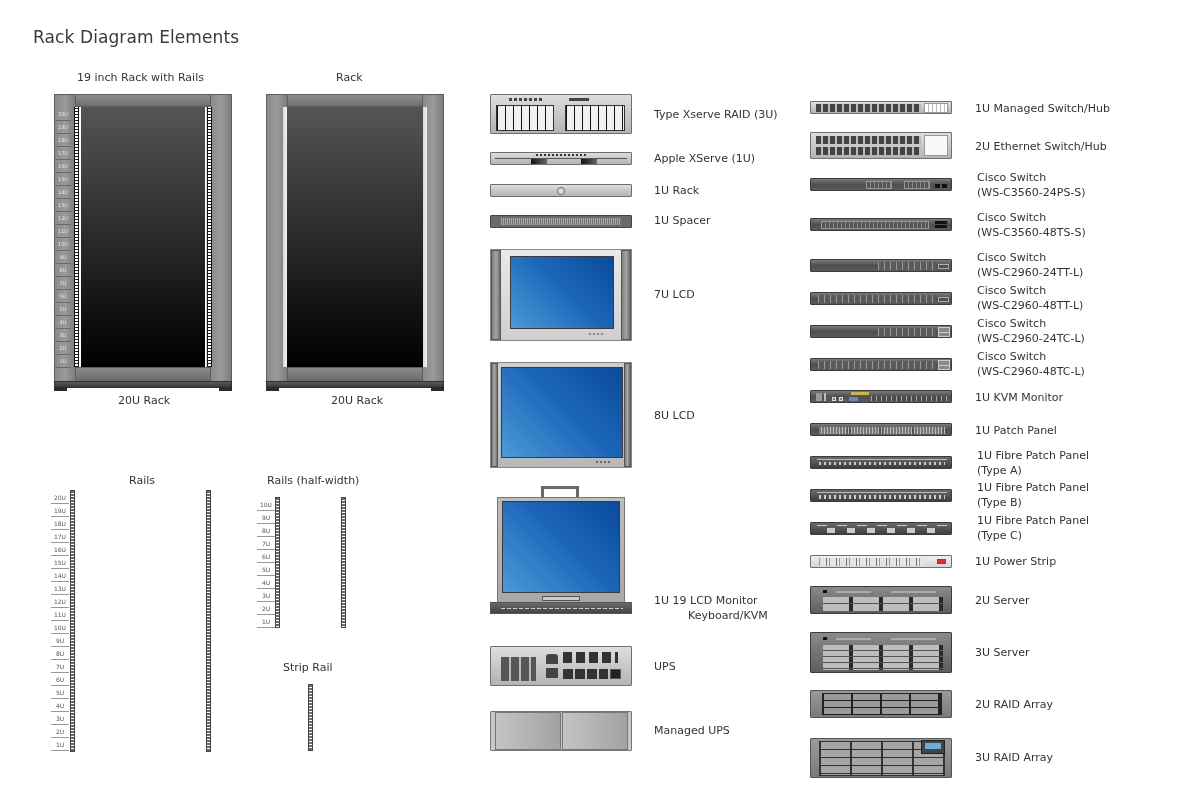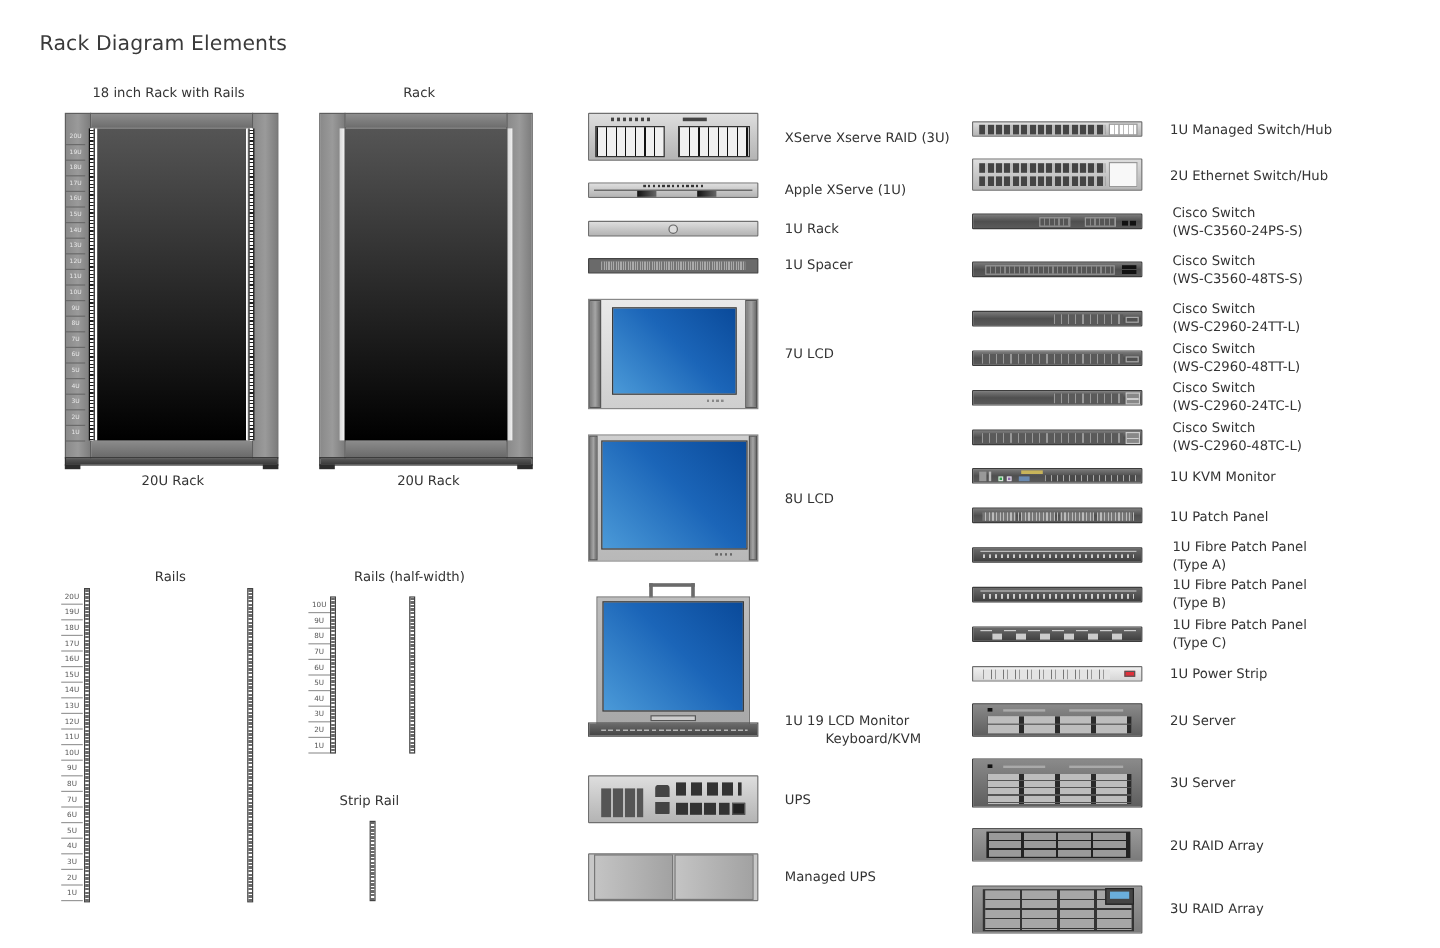--- a/index.html
+++ b/index.html
@@ -48,21 +48,21 @@
 
   .lcd-bezel { position: absolute; background: linear-gradient(#e9e9e9, #cfcfcf); border: 1px solid #888; }
   .screen { position: absolute; background: linear-gradient(225deg, #0a4a9a 0%, #1b65b8 45%, #4b9ad8 100%); border: 1px solid #3b3b3b; }
   .lcd-ear { position: absolute; top: 0; width: 10px; background: linear-gradient(90deg,#7e7e7e,#a5a5a5,#6e6e6e); border: 1px solid #555; }
 </style>
 </head>
 <body>
 
 <div class="abs title">Rack Diagram Elements</div>
 
-<div class="abs cap" style="left:77px;top:71px;">18 inch Rack with Rails</div>
+<div class="abs cap" style="left:77px;top:71px;">19 inch Rack with Rails</div>
 <div class="rack" style="left:54px;top:94px;">
   <div class="side l"></div>
     <div class="side r"></div>
   <div class="topbar"></div>
     <div class="botbar"></div>
   <div class="inner"></div>
   <div class="glow r"></div>
   <div class="rail l"></div>
   <div class="rail r"></div>
   <div class="base"></div>
@@ -127,21 +127,21 @@
     <div>6U</div>
     <div>5U</div>
     <div>4U</div>
     <div>3U</div>
     <div>2U</div>
     <div>1U</div>
   </div>
 <div class="railstrip" style="left:70px;top:490px;height:262px;"></div>
 <div class="railstrip" style="left:206px;top:490px;height:262px;"></div>
 
-<div class="abs cap" style="left:267px;top:474px;margin-left:28px;">Rails (half-width)</div>
+<div class="abs cap" style="left:267px;top:474px;">Rails (half-width)</div>
 <div class="ulist" style="left:257px;top:498px;" id="half-units">
     <div>10U</div>
     <div>9U</div>
     <div>8U</div>
     <div>7U</div>
     <div>6U</div>
     <div>5U</div>
     <div>4U</div>
     <div>3U</div>
     <div>2U</div>
@@ -152,21 +152,21 @@
 
 <div class="abs cap" style="left:283px;top:661px;">Strip Rail</div>
 <div class="railstrip" style="left:308px;top:684px;height:67px;"></div>
 
 <div class="dev silver" style="left:490px;top:94px;width:142px;height:40px;">
   <div style="position:absolute;left:18px;top:3px;width:35px;height:3px;background:repeating-linear-gradient(90deg,#444 0 3px,transparent 3px 5px);"></div>
   <div style="position:absolute;left:78px;top:3px;width:20px;height:3px;background:#444;"></div>
   <div style="position:absolute;left:5px;top:10px;width:58px;height:26px;background:repeating-linear-gradient(90deg,#111 0 1px,#f0f0f0 1px 8px);border:1px solid #333;"></div>
   <div style="position:absolute;left:74px;top:10px;width:60px;height:26px;background:repeating-linear-gradient(90deg,#111 0 1px,#f0f0f0 1px 8px);border:1px solid #333;"></div>
 </div>
-<div class="abs lbl" style="left:654px;top:107px;">XServe Xserve RAID (3U)</div>
+<div class="abs lbl" style="left:654px;top:107px;">Type Xserve RAID (3U)</div>
 
 <div class="dev silver" style="left:490px;top:152px;width:142px;height:13px;">
   <div style="position:absolute;left:4px;top:5px;width:132px;height:1px;background:#555;"></div>
   <div style="position:absolute;left:40px;top:6px;width:16px;height:5px;background:linear-gradient(90deg,#111,#666);"></div>
   <div style="position:absolute;left:90px;top:6px;width:16px;height:5px;background:linear-gradient(90deg,#111,#666);"></div>
   <div style="position:absolute;left:45px;top:1px;width:50px;height:2px;background:repeating-linear-gradient(90deg,#333 0 2px,transparent 2px 4px);"></div>
 </div>
 <div class="abs lbl" style="left:654px;top:151px;">Apple XServe (1U)</div>
 
 <div class="dev silver" style="left:490px;top:184px;width:142px;height:13px;">

